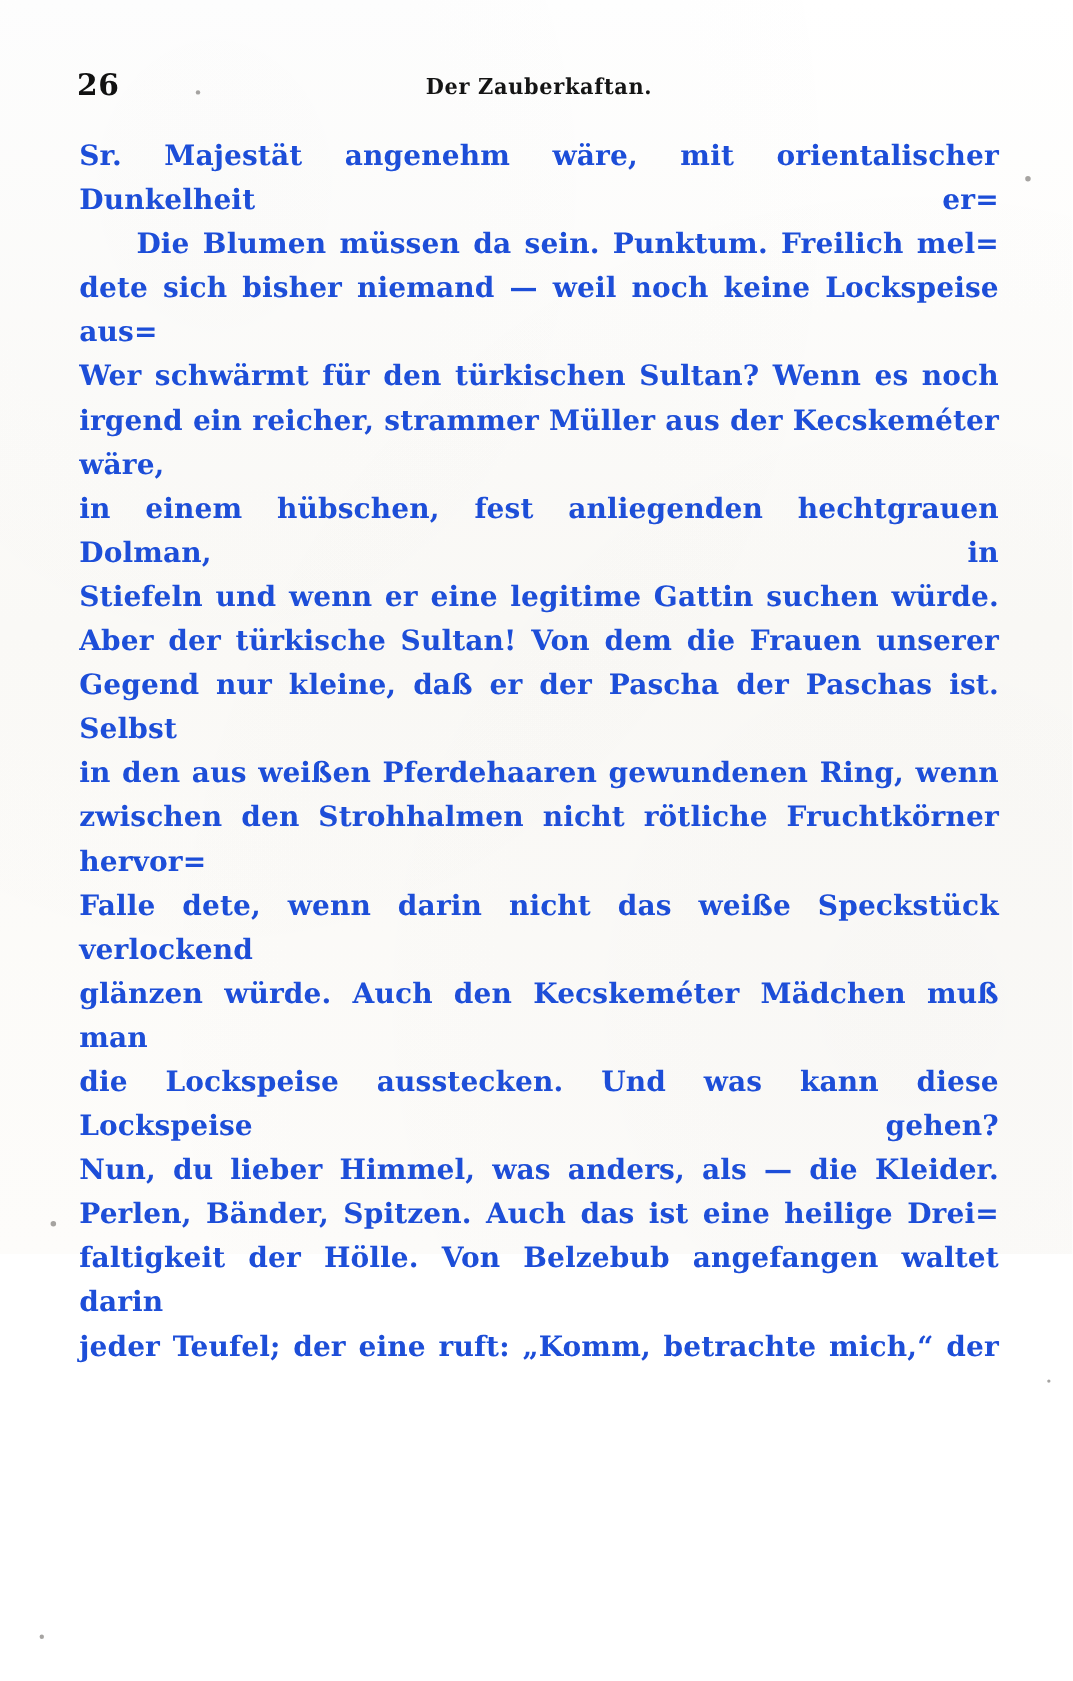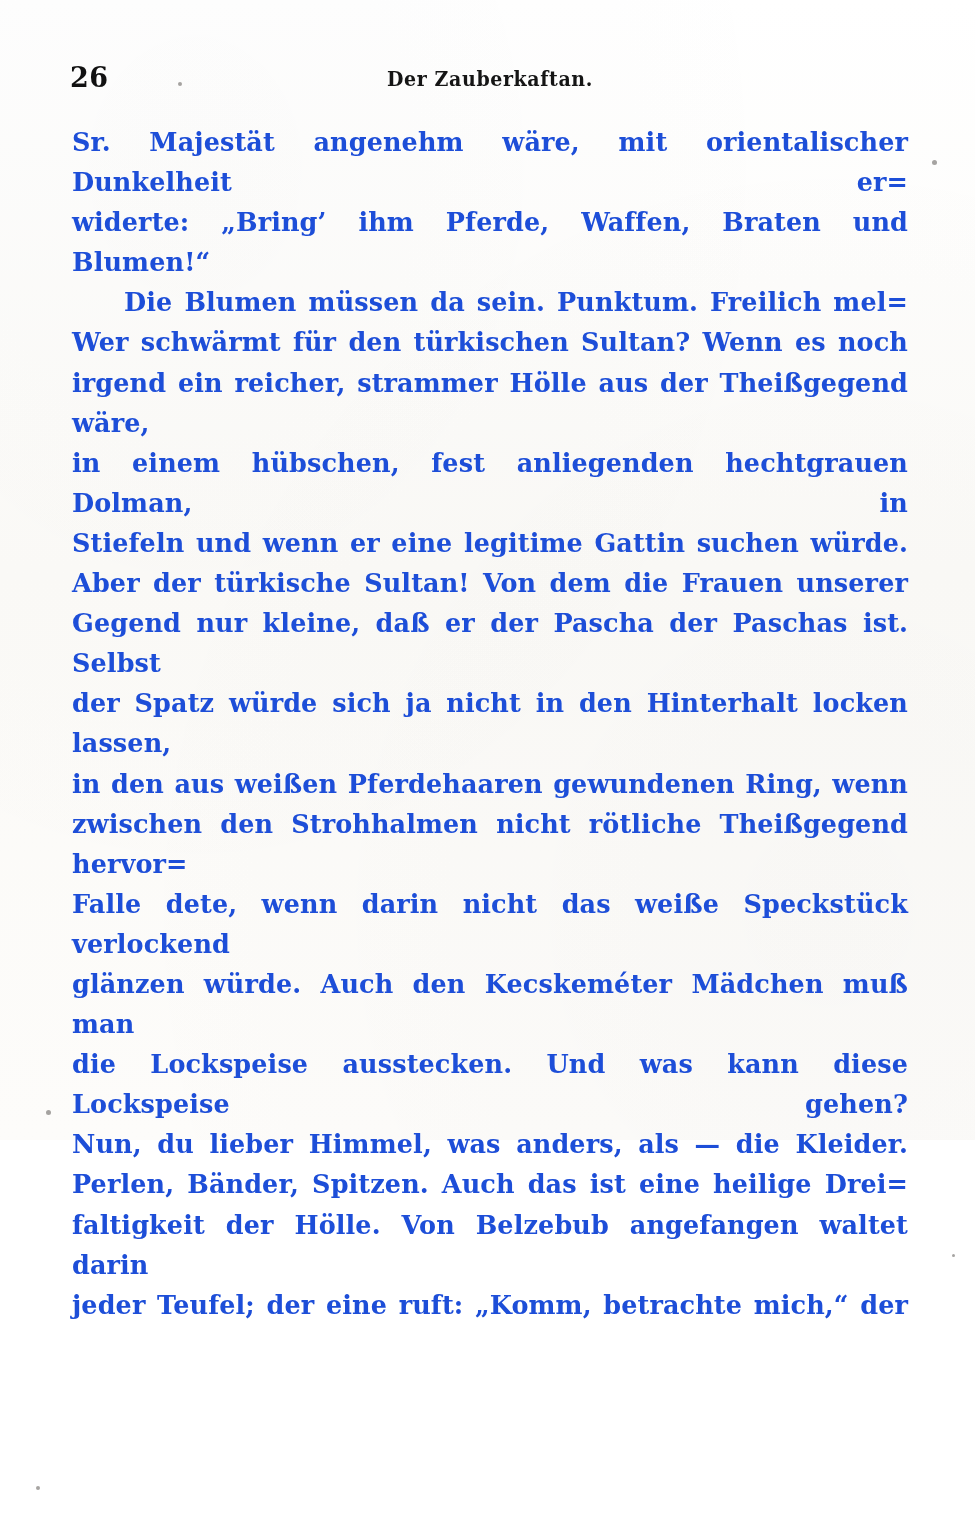--- a/index.html
+++ b/index.html
@@ -109,31 +109,30 @@
   </div>
 
   <div class="speck" style="left:178px; top:82px; width:4px; height:4px;"></div>
   <div class="speck" style="left:932px; top:160px; width:5px; height:5px;"></div>
   <div class="speck" style="left:46px; top:1110px; width:5px; height:5px;"></div>
   <div class="speck" style="left:36px; top:1486px; width:4px; height:4px;"></div>
   <div class="speck" style="left:952px; top:1254px; width:3px; height:3px;"></div>
 
   <div class="body-text" id="body-text">
       <div class="line justify">Sr. Majestät angenehm wäre, mit orientalischer Dunkelheit er=</div>
-      <div class="line justify">widerte: „Bring’ ihm Pferde, Waffen, Braten und Blumen!“</div>
       <div class="line justify"><span class="para-indent"></span>Die Blumen müssen da sein. Punktum. Freilich mel=</div>
+      <div class="line justify">dete sich bisher niemand — weil noch keine Lockspeise aus=</div>
       <div class="line justify">Wer schwärmt für den türkischen Sultan? Wenn es noch</div>
-      <div class="line justify">irgend ein reicher, strammer Hölle aus der Theißgegend wäre,</div>
+      <div class="line justify">irgend ein reicher, strammer Müller aus der Kecskeméter wäre,</div>
       <div class="line justify">in einem hübschen, fest anliegenden hechtgrauen Dolman, in</div>
       <div class="line justify">Stiefeln und wenn er eine legitime Gattin suchen würde.</div>
       <div class="line justify">Aber der türkische Sultan! Von dem die Frauen unserer</div>
       <div class="line justify">Gegend nur kleine, daß er der Pascha der Paschas ist. Selbst</div>
-      <div class="line justify">der Spatz würde sich ja nicht in den Hinterhalt locken lassen,</div>
       <div class="line justify">in den aus weißen Pferdehaaren gewundenen Ring, wenn</div>
-      <div class="line justify">zwischen den Strohhalmen nicht rötliche Theißgegend hervor=</div>
+      <div class="line justify">zwischen den Strohhalmen nicht rötliche Fruchtkörner hervor=</div>
       <div class="line justify">Falle dete, wenn darin nicht das weiße Speckstück verlockend</div>
       <div class="line justify">glänzen würde. Auch den Kecskeméter Mädchen muß man</div>
       <div class="line justify">die Lockspeise ausstecken. Und was kann diese Lockspeise gehen?</div>
       <div class="line justify">Nun, du lieber Himmel, was anders, als — die Kleider.</div>
       <div class="line justify">Perlen, Bänder, Spitzen. Auch das ist eine heilige Drei=</div>
       <div class="line justify">faltigkeit der Hölle. Von Belzebub angefangen waltet darin</div>
       <div class="line justify">jeder Teufel; der eine ruft: „Komm, betrachte mich,“ der</div>
     </div>
 </div>
 

